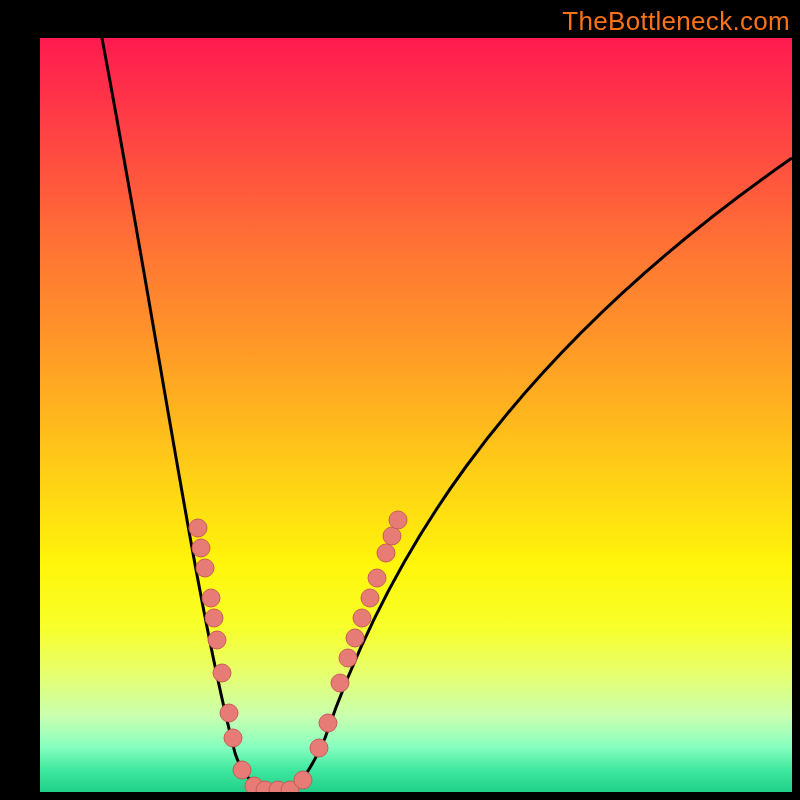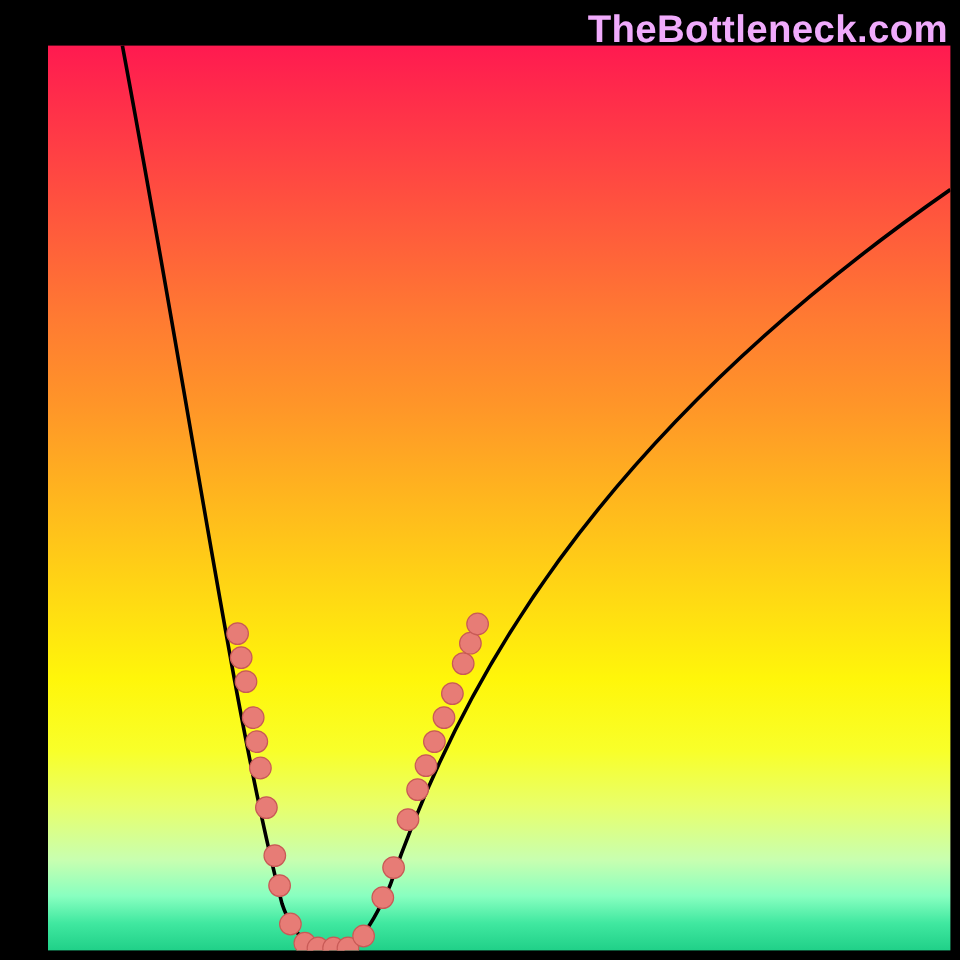--- a/index.html
+++ b/index.html
@@ -38,23 +38,23 @@
       #e8ff6a 84%,
       #c8ffb0 90%,
       #88ffc0 94%,
       #40e8a0 97%,
       #20d088 100%);
   }
   .watermark {
     position: absolute;
     top: 6px;
     right: 10px;
-    color: #f0abfc;
-    font-size: 32px;
-    font-weight: 700;
+    color: #f97316;
+    font-size: 26px;
+    font-weight: 400;
     letter-spacing: 0.3px;
     user-select: none;
   }
   svg.curve {
     position: absolute;
     left: 0;
     top: 0;
     width: 752px;
     height: 754px;
   }

